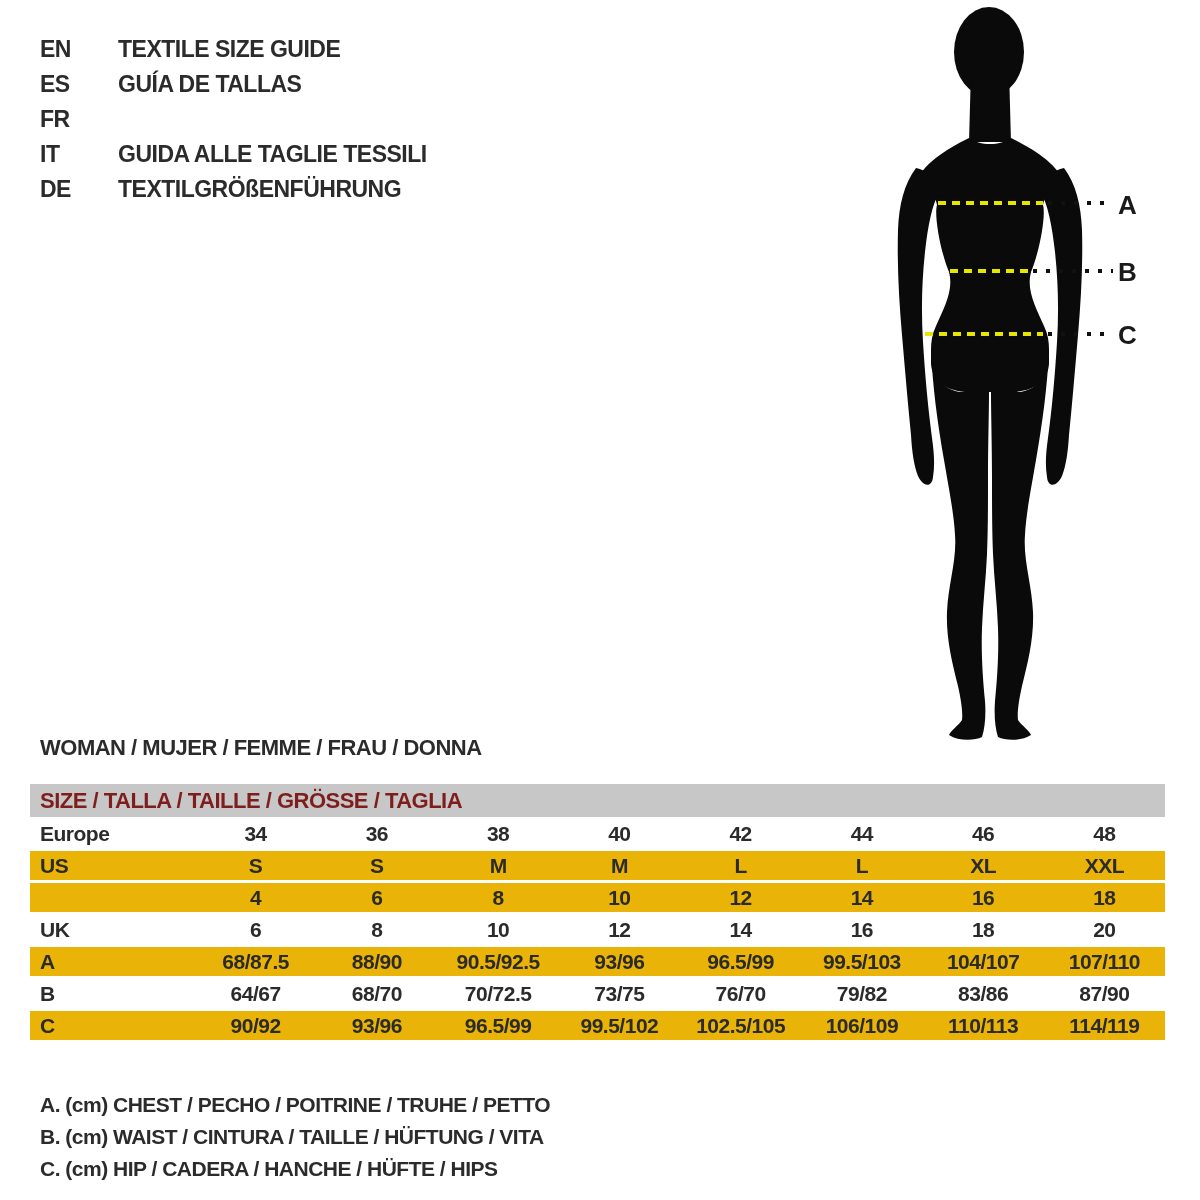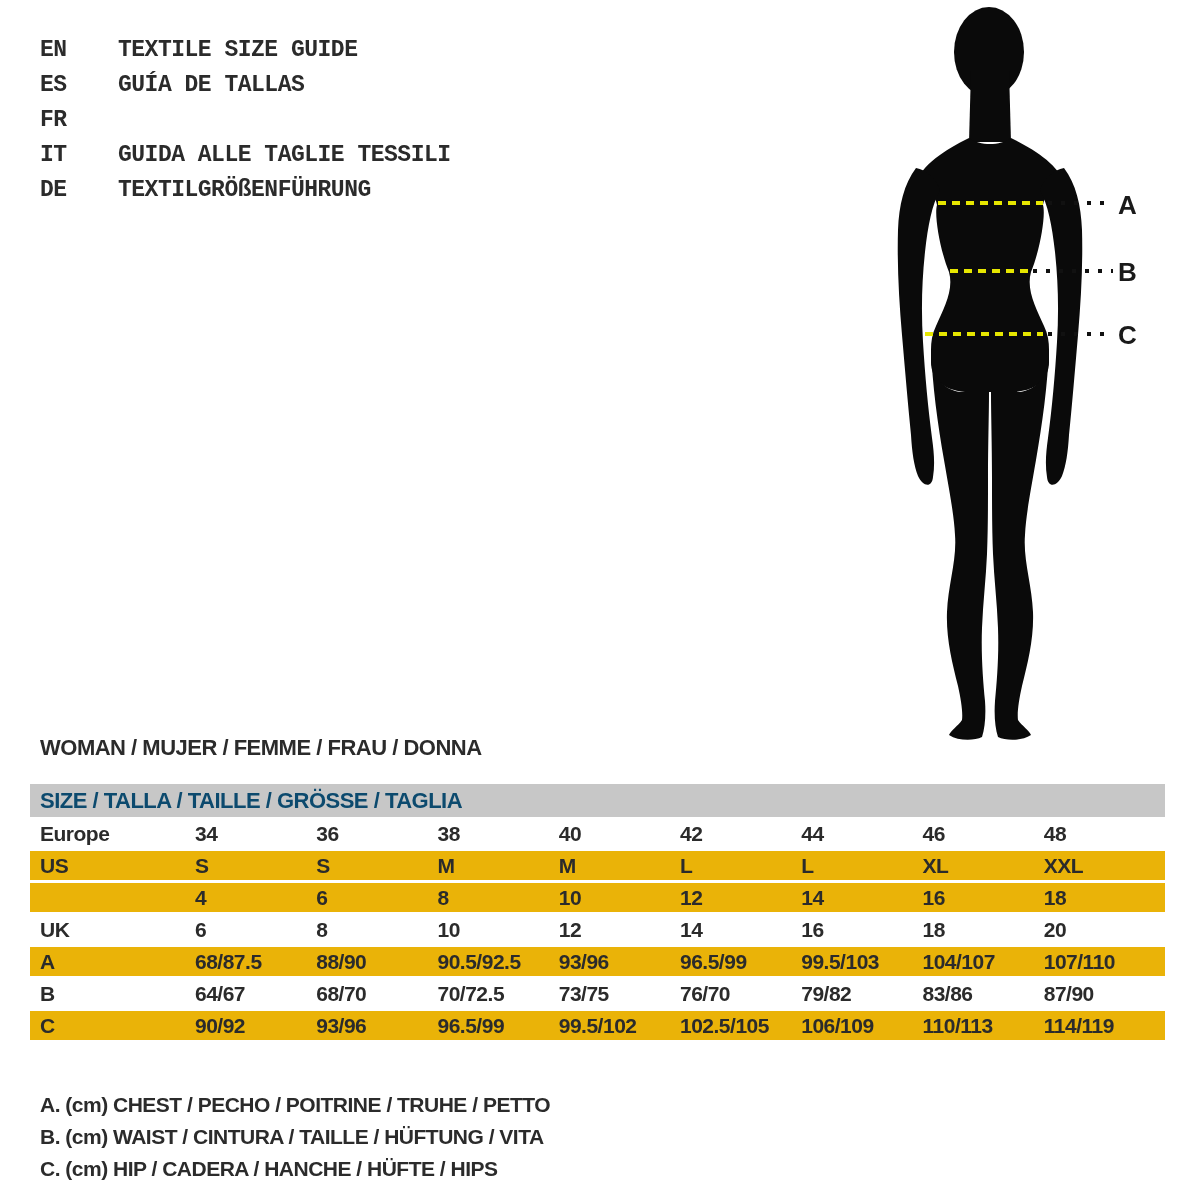--- a/index.html
+++ b/index.html
@@ -7,21 +7,21 @@
   body {
     font-family: "Liberation Sans", sans-serif;
     color: #2b2b2b;
     position: relative;
     overflow: hidden;
   }
   .canvas { position: absolute; inset: 0; width: 1200px; height: 1200px; }
 
   
   .lang-list { position: absolute; left: 40px; top: 32px; }
-  .lang-row { display: flex; height: 35px; align-items: center; font-family: Liberation Mono, monospace; }
+  .lang-row { display: flex; height: 35px; align-items: center; }
   .lang-code {
     width: 78px; font-size: 23px; font-weight: bold; letter-spacing: -0.5px;
   }
   .lang-title {
     font-size: 23px; font-weight: bold; letter-spacing: -0.5px; white-space: nowrap; text-align: right;
   }
 
   
   .figure { position: absolute; left: 870px; top: 0; width: 330px; height: 760px; }
   .figure svg { position: absolute; left: 0; top: 0; }
@@ -36,31 +36,31 @@
   
   .section-title {
     position: absolute; left: 40px; top: 735px;
     font-size: 22px; font-weight: bold; letter-spacing: -0.5px; white-space: nowrap;
   }
 
   
   .size-table { position: absolute; left: 30px; top: 784px; width: 1135px; }
   .thead {
     height: 33px; background: #c7c7c7; display: flex; align-items: center;
-    padding-left: 10px; font-size: 22px; font-weight: bold; color: #0c4a6e;
+    padding-left: 10px; font-size: 22px; font-weight: bold; color: #7f1d1d;
     letter-spacing: -0.5px; margin-bottom: 2px;
   }
   .trow { display: flex; height: 29px; margin-bottom: 3px; align-items: center; }
   .trow.shade { background: #eab308; }
   .tlabel {
     width: 165px; padding-left: 10px; font-size: 21px; font-weight: bold;
     letter-spacing: -0.5px; white-space: nowrap;
   }
   .tcell {
-    flex: 1; text-align: left; font-size: 21px; font-weight: bold;
+    flex: 1; text-align: center; font-size: 21px; font-weight: bold;
     letter-spacing: -0.5px; white-space: nowrap;
   }
 
   
   .legend { position: absolute; left: 40px; top: 1089px; }
   .legend-row {
     height: 32px; display: flex; align-items: center;
     font-size: 21px; font-weight: bold; letter-spacing: -0.5px; white-space: nowrap;
   }
 </style>

